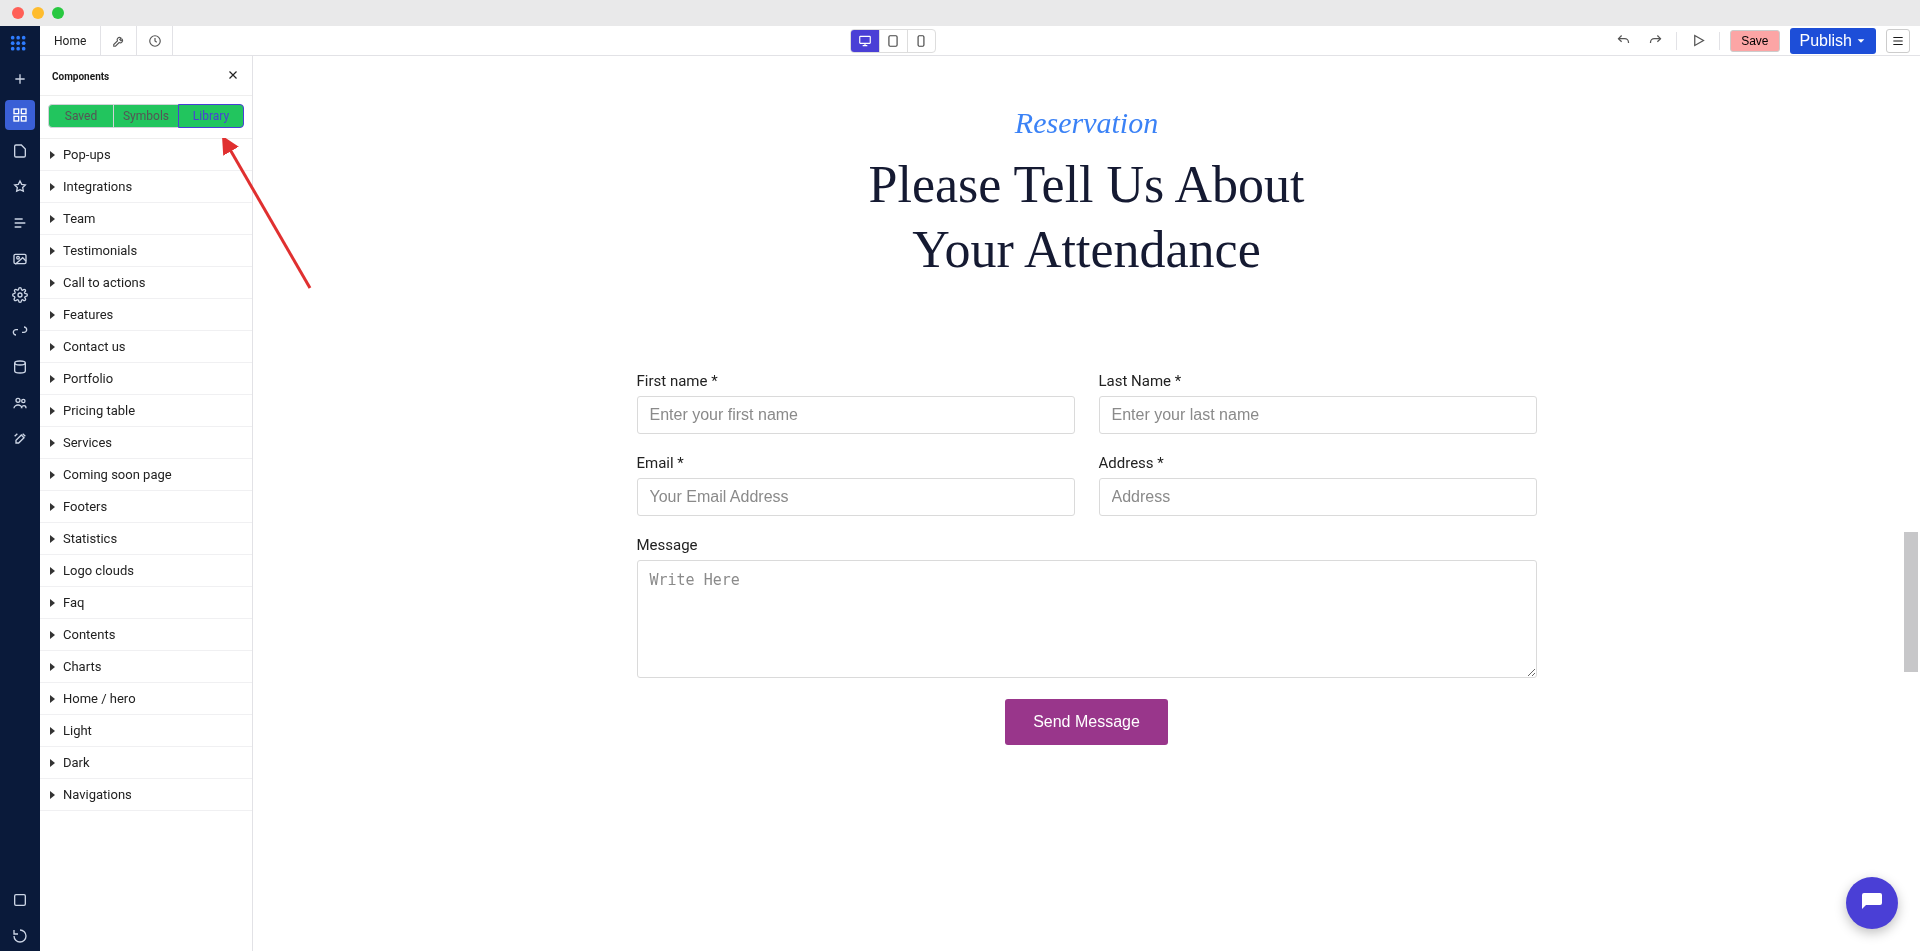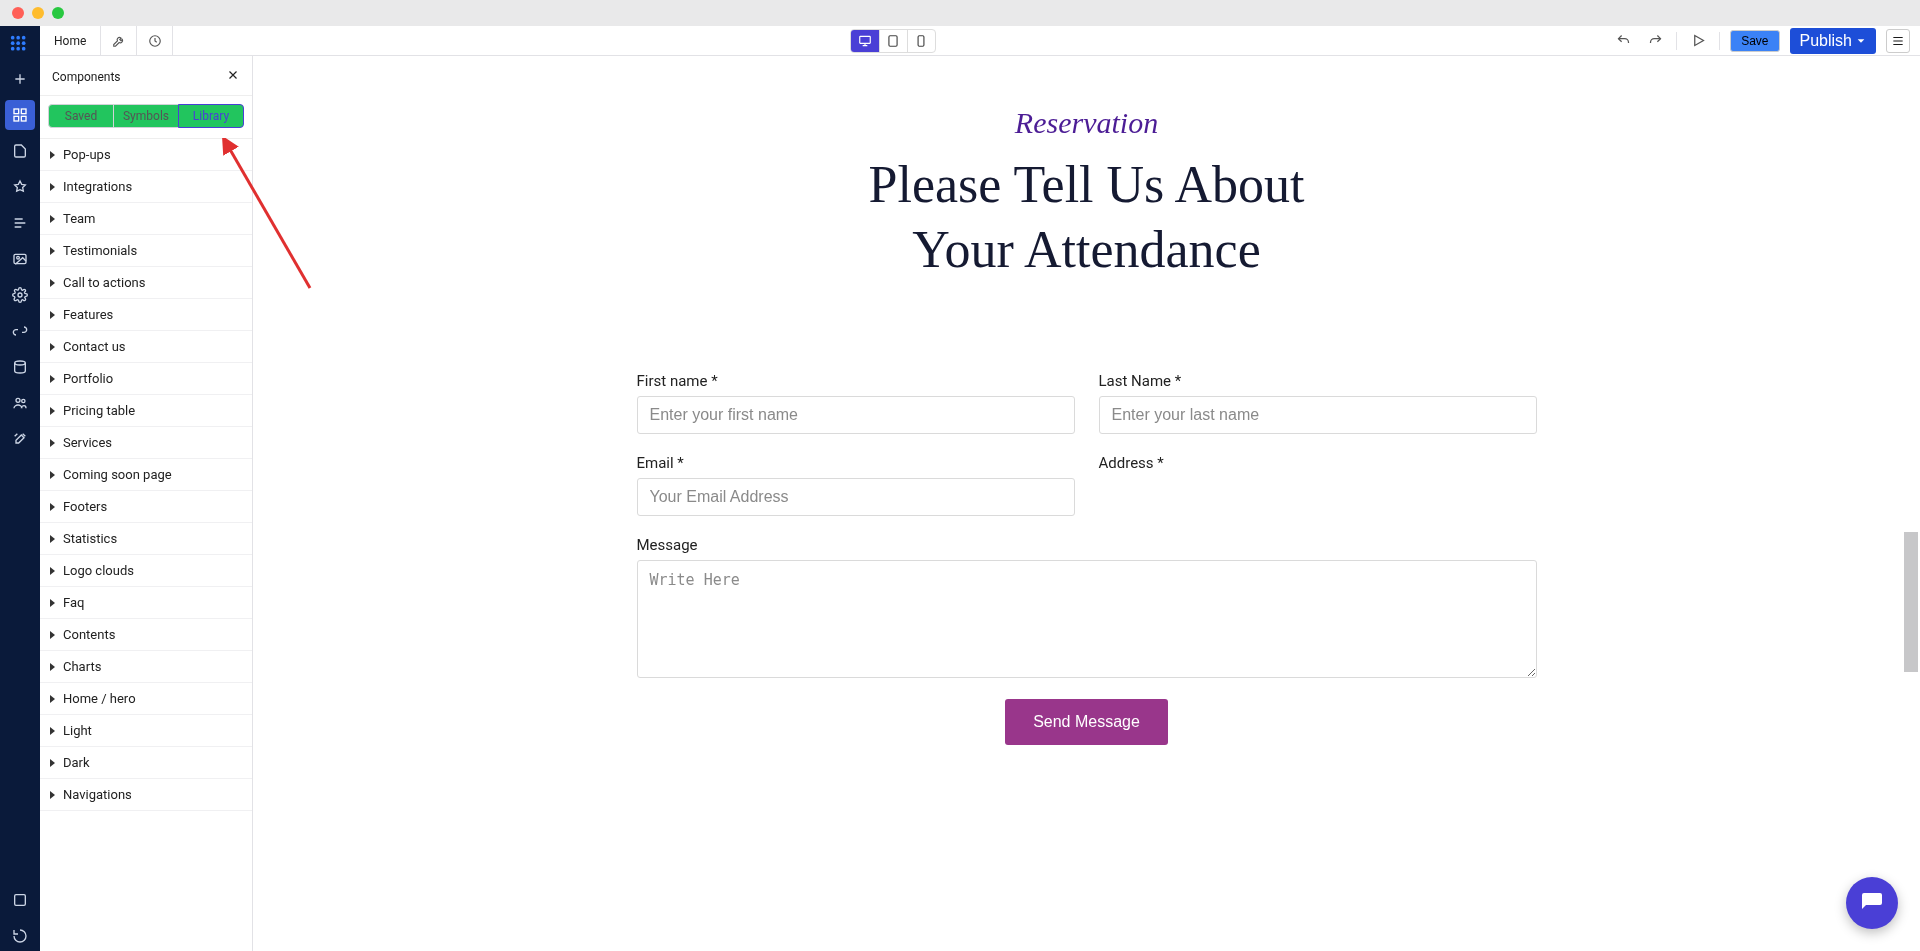--- a/index.html
+++ b/index.html
@@ -23,44 +23,44 @@
   .top-home { padding: 0 14px; height: 100%; display: flex; align-items: center; border-right: 1px solid #e2e2e6; font-size:12px; color:#222; cursor:pointer; }
   .top-icon-cell { width: 36px; height:100%; display:flex; align-items:center; justify-content:center; border-right:1px solid #e2e2e6; color:#555; cursor:pointer; }
   .top-center { flex:1; display:flex; justify-content:center; }
   .device-group { display:flex; border:1px solid #ddd; border-radius:4px; overflow:hidden; height:24px; }
   .dev-btn { width:28px; display:flex; align-items:center; justify-content:center; cursor:pointer; color:#444; }
   .dev-btn.active { background:#4a3fd6; color:#fff; }
   .dev-btn + .dev-btn { border-left:1px solid #ddd; }
   .top-right { display:flex; align-items:center; gap:10px; padding-right:10px; }
   .tr-icon { width:22px; height:22px; display:flex; align-items:center; justify-content:center; color:#555; cursor:pointer; }
   .tr-sep { width:1px; height:18px; background:#e2e2e6; }
-  .save-btn { background:#3b82f6; border:1px solid #ccc; padding:3px 10px; border-radius:3px; font-size:12px; cursor:pointer; }
+  .save-btn { background:#fca5a5; border:1px solid #ccc; padding:3px 10px; border-radius:3px; font-size:12px; cursor:pointer; }
   .publish-btn { background:#1d4ed8; color:#fff; border:none; padding:4px 10px; border-radius:3px; font-size:16px; cursor:pointer; display:flex; align-items:center; gap:4px; }
   .menu-btn { width:24px; height:24px; border:1px solid #ccc; border-radius:3px; display:flex; align-items:center; justify-content:center; cursor:pointer; }
 
   .side-panel { position:absolute; top:30px; left:40px; width:213px; bottom:0; background:#fff; border-right:1px solid #e2e2e6; display:flex; flex-direction:column; z-index:4; }
   .panel-header { display:flex; align-items:center; justify-content:space-between; padding:12px 12px 10px; border-bottom:1px solid #eee; }
-  .panel-title { font-weight:400; font-size:12px; }
+  .panel-title { font-weight:700; font-size:10px; }
   .panel-close { cursor:pointer; color:#222; }
   .tab-row { display:flex; gap:0; padding:8px 8px 10px; border-bottom:1px solid #eee; }
   .tab { flex:1; text-align:center; padding:4px 0; border:1px solid #d2d2d8; font-size:12px; cursor:pointer; color:#555; background:#22c55e; }
   .tab:first-child { border-radius:4px 0 0 4px; }
   .tab:nth-child(2) { border-left:none; border-right:none; }
   .tab:last-child { border-radius:0 4px 4px 0; }
   .tab.active { color:#4a3fd6; border-color:#4a3fd6; z-index:1; position:relative; }
   .cat-list { overflow-y:auto; flex:1; }
   .cat-item { display:flex; align-items:center; gap:8px; padding:8px 10px; border-bottom:1px solid #f0f0f2; cursor:pointer; font-size:13px; color:#222; }
   .cat-caret { width:0; height:0; border-left:5px solid #333; border-top:4px solid transparent; border-bottom:4px solid transparent; }
 
   .canvas-wrap { position:absolute; top:30px; left:253px; right:0; bottom:0; overflow:auto; background:#fff; }
   .canvas-scroll-track { position:absolute; right:2px; top:36px; bottom:0; width:14px; }
   .canvas-scroll-thumb { position:absolute; right:0; top:440px; width:14px; height:140px; background:#c7c7c9; border-radius:0; }
 
   .page { padding: 50px 100px 80px; }
-  .sub { text-align:center; font-family: 'Brush Script MT', cursive; font-size:30px; color:#4c1d95; font-style:italic; margin-bottom:12px; }
+  .sub { text-align:center; font-family: 'Brush Script MT', cursive; font-size:30px; color:#3b82f6; font-style:italic; margin-bottom:12px; }
   .headline { text-align:center; font-family: Georgia, 'Times New Roman', serif; font-size:52px; line-height:1.25; color:#151a32; font-weight:400; margin-bottom:90px; }
   .form { max-width: 900px; margin:0 auto; }
   .row { display:flex; gap:24px; margin-bottom:20px; }
   .field { flex:1; }
   .lbl { font-size:15px; color:#222; margin-bottom:6px; display:block; }
   .inp { width:100%; height:38px; border:1px solid #dadada; border-radius:3px; padding:0 12px; font-size:16px; color:#555; }
   .inp::placeholder { color:#8a8a8a; }
   .ta { width:100%; height:118px; border:1px solid #dadada; border-radius:3px; padding:10px 12px; font-size:15px; resize:vertical; }
   .ta::placeholder { color:#8a8a8a; }
   .submit-row { text-align:center; margin-top:18px; }
@@ -367,20 +367,21 @@
             <input class="inp" placeholder="Enter your last name" style="">
           </div>
         </div>
         <div class="row">
           <div class="field">
             <label class="lbl">Email *</label>
             <input class="inp" placeholder="Your Email Address" style="">
           </div>
           <div class="field">
             <label class="lbl">Address *</label>
+            <input class="inp" placeholder="Address" style="">
           </div>
         </div>
         <div class="field" style="margin-bottom:10px;">
           <label class="lbl">Message</label>
           <textarea class="ta" placeholder="Write Here" style=""></textarea>
         </div>
         <div class="submit-row">
           <button class="submit">Send Message</button>
         </div>
       </div>

